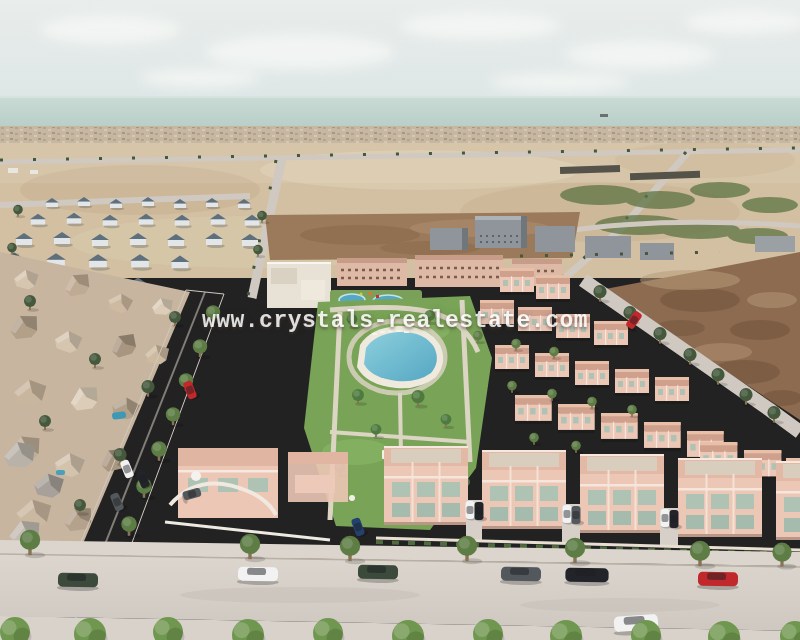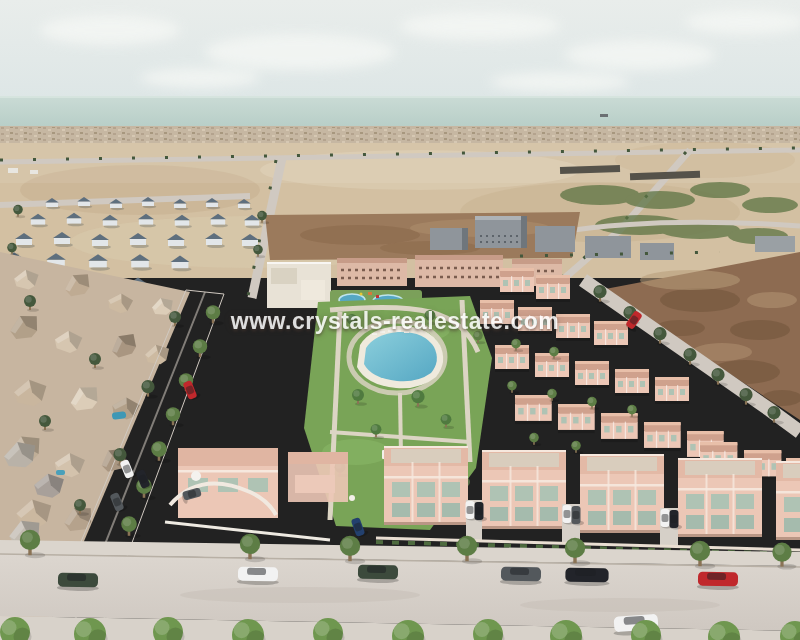--- a/index.html
+++ b/index.html
@@ -1,16 +1,16 @@
 <!DOCTYPE html>
 <html style="--sky-top: #e9edeb; --sky-bottom: #dde6e6; --sea: #b6cdc6; --coast: #c6b7a2; --sand: #d3c0a2; --soil: #9b7a5c; --scrub: #8d6b51; --road: #d0c9c1; --street: #cfc8c1; --old-town: #c7b5a0; --white-complex: #e8e2d6; --apartment: #ddb9a6; --dev-wall: #ecc7b6; --dev-roof: #cfa18d; --grey-house-wall: #e2e6e9; --grey-house-roof: #5e6f7e; --grey-building: #8f959b; --lawn: #79a457; --pool: #55a7c3; --pool-light: #8ccfdc; --tree: #5d7d45; --tree-dark: #44583c; --bush: #6f974f; --palm: #4f7a3f; --watermark-text: #ffffff; --car-white: #f2f2f2; --car-black: #22242a; --car-dark-green: #3c4a3c; --car-red: #c0282c; --car-grey: #53585c; --car-blue: #23406e;"><head>
 <meta charset="utf-8">
 <style>
   html,body{margin:0;padding:0;background:#222;}
-  #stage{position:relative;width:800px;height:640px;overflow:hidden;font-family:Liberation Sans, sans-serif;}
+  #stage{position:relative;width:800px;height:640px;overflow:hidden;font-family:Liberation Mono, monospace;}
   #stage svg{position:absolute;inset:0;display:block;}
   
   .c-sky1{stop-color:var(--sky-top)} .c-sky2{stop-color:var(--sky-bottom)}
   .c-sea1{stop-color:#cadbd5} .c-sea2{stop-color:var(--sea)}
   .c-pool1{stop-color:var(--pool-light)} .c-pool2{stop-color:var(--pool)}
   .c-str1{stop-color:#dcd6cf} .c-str2{stop-color:var(--street)}
   .f-sand{fill:var(--sand)} .f-coast{fill:var(--coast)} .f-scrub{fill:var(--scrub)}
   .f-soil{fill:var(--soil)} .f-old{fill:var(--old-town)} .f-road{fill:none;stroke:var(--road)}
   .f-lawn{fill:var(--lawn)} .f-wall{fill:var(--dev-wall)} .f-roof{fill:var(--dev-roof)}
   .f-apart{fill:var(--apartment)} .f-white{fill:var(--white-complex)}

